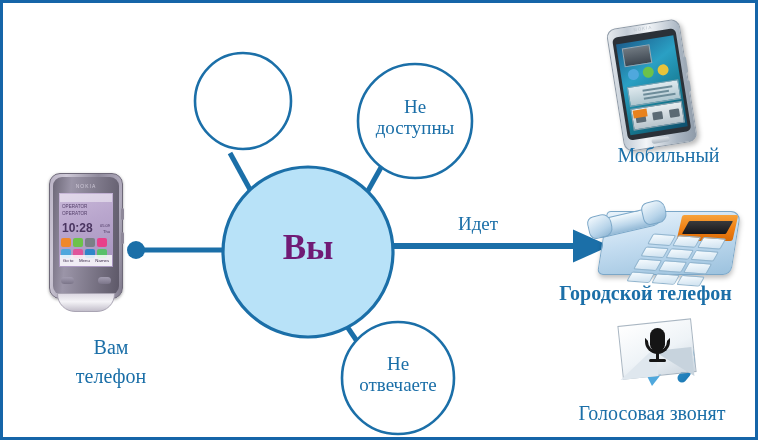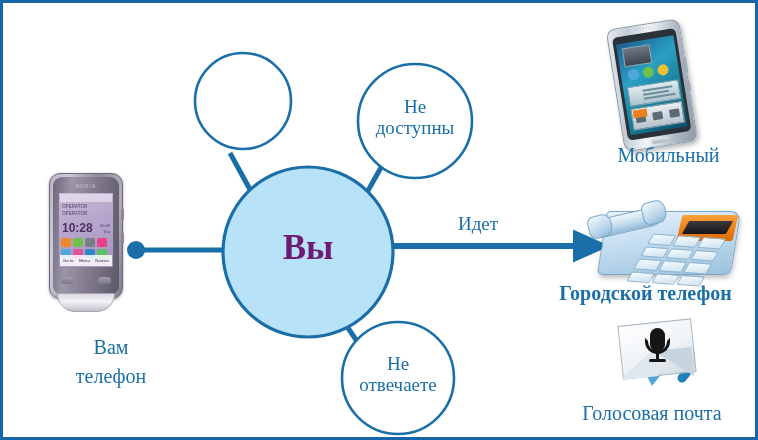--- a/index.html
+++ b/index.html
@@ -525,16 +525,16 @@
       <div class="vm-env-flapL"></div>
       <div class="vm-env-flapR"></div>
       <div class="vm-mic-arc"></div>
       <div class="vm-mic"></div>
       <div class="vm-mic-stand"></div>
       <div class="vm-mic-base"></div>
     </div>
   </div>
 
   <div class="device-label" style="left:545px; top:398px; width:208px;">
-    <span>Голосовая почта</span>
+    <span>Голосовая звонят</span>
   </div>
 
 </div>
 
 </body></html>

